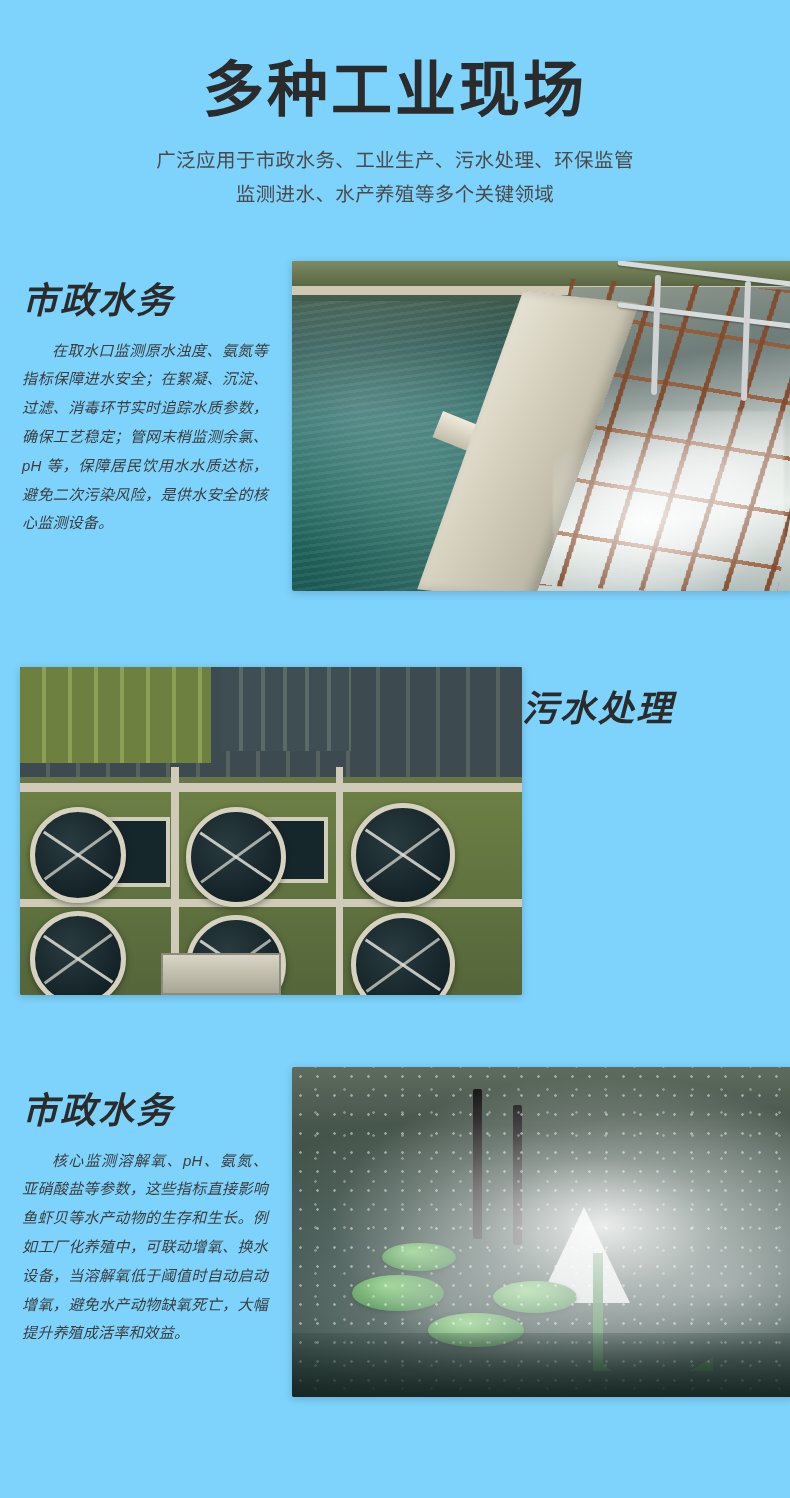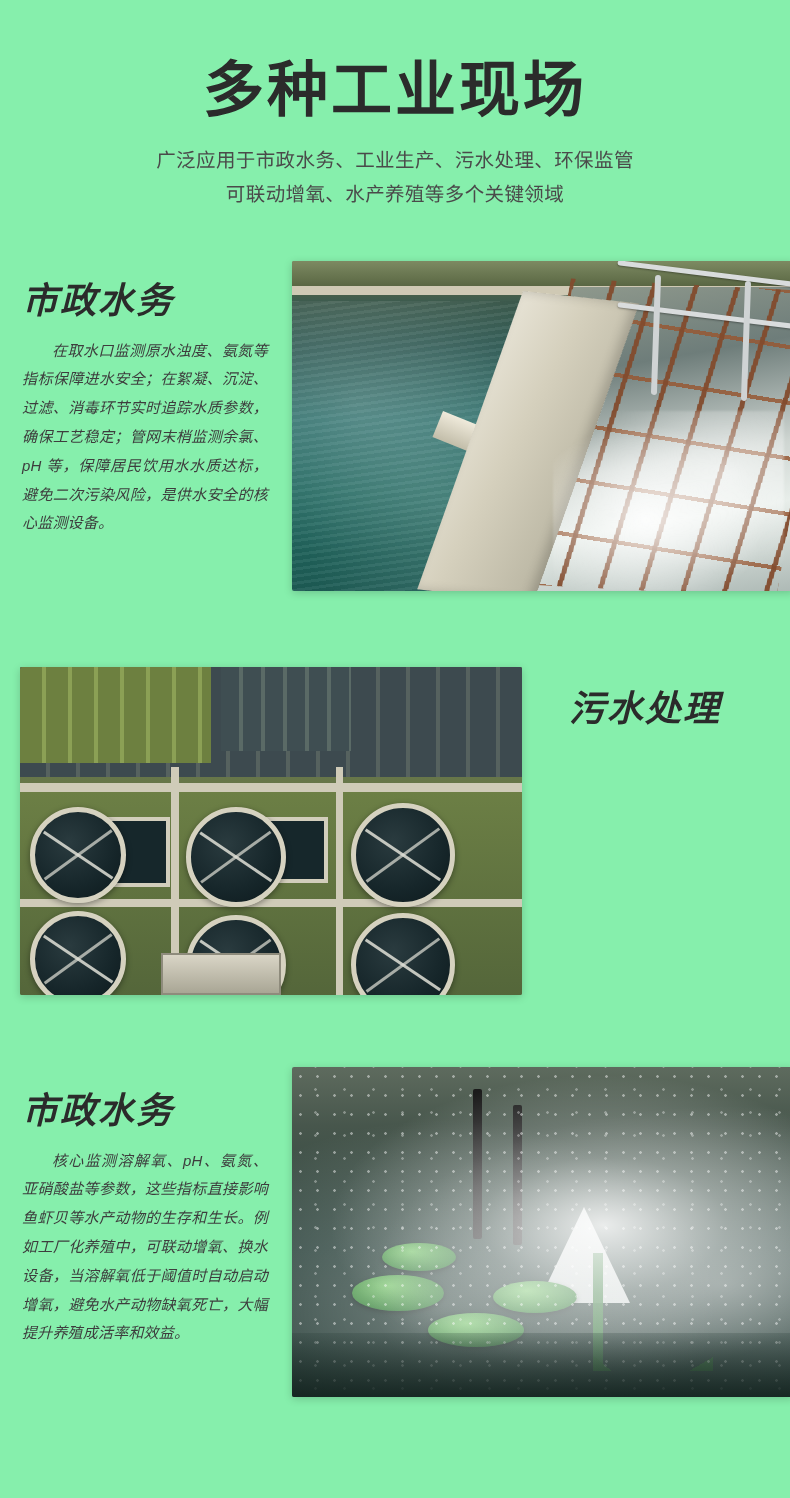--- a/index.html
+++ b/index.html
@@ -6,21 +6,21 @@
   html, body {
     width: 790px;
     height: 1498px;
     background: #f2f2f2;
     font-family: "Liberation Sans", "DejaVu Sans", sans-serif;
   }
   .page {
     position: relative;
     width: 790px;
     height: 1498px;
-    background: #86efac;
+    background: #7dd3fc;
     overflow: hidden;
   }
 
   
   .header {
     padding-top: 56px;
     text-align: center;
   }
   .main-title {
     font-size: 61px;
@@ -82,21 +82,21 @@
 
   
   #sec-municipal { margin-top: 48px; }
   #sec-municipal .text-col { padding-top: 18px; }
   #sec-municipal .photo { height: 330px; margin-left: 24px; }
 
   
   #sec-sewage { margin-top: 76px; }
   #sec-sewage .text-col { padding-top: 20px; }
   #sec-sewage .photo { height: 328px; margin-right: 24px; }
-  #sec-sewage .sec-title { text-align: center; }
+  #sec-sewage .sec-title { text-align: left; }
 
   
   #sec-aqua { margin-top: 72px; }
   #sec-aqua .text-col { padding-top: 22px; }
   #sec-aqua .photo { height: 330px; margin-left: 24px; }
 
   
   .ph-municipal {
     background:
       linear-gradient(180deg, #6f7a5a 0%, #59633f 6%, #3e5c4e 12%, #2f5b55 26%, #2b6f6b 48%, #246b63 70%, #1d5b54 100%);
@@ -287,21 +287,21 @@
 </style>
 </head>
 <body>
 
 <div class="page">
 
   <div class="header">
     <div class="main-title">多种工业现场</div>
     <div class="subtitle">
       <div>广泛应用于市政水务、工业生产、污水处理、环保监管</div>
-      <div>可联动增氧、水产养殖等多个关键领域</div>
+      <div>监测进水、水产养殖等多个关键领域</div>
     </div>
   </div>
 
   <div class="section left-text" id="sec-municipal">
     <div class="text-col">
       <div class="sec-title">市政水务</div>
       <p class="sec-body">在取水口监测原水浊度、氨氮等指标保障进水安全；在絮凝、沉淀、过滤、消毒环节实时追踪水质参数，确保工艺稳定；管网末梢监测余氯、pH 等，保障居民饮用水水质达标，避免二次污染风险，是供水安全的核心监测设备。</p>
     </div>
     <div class="img-col">
       <div class="photo ph-municipal">

